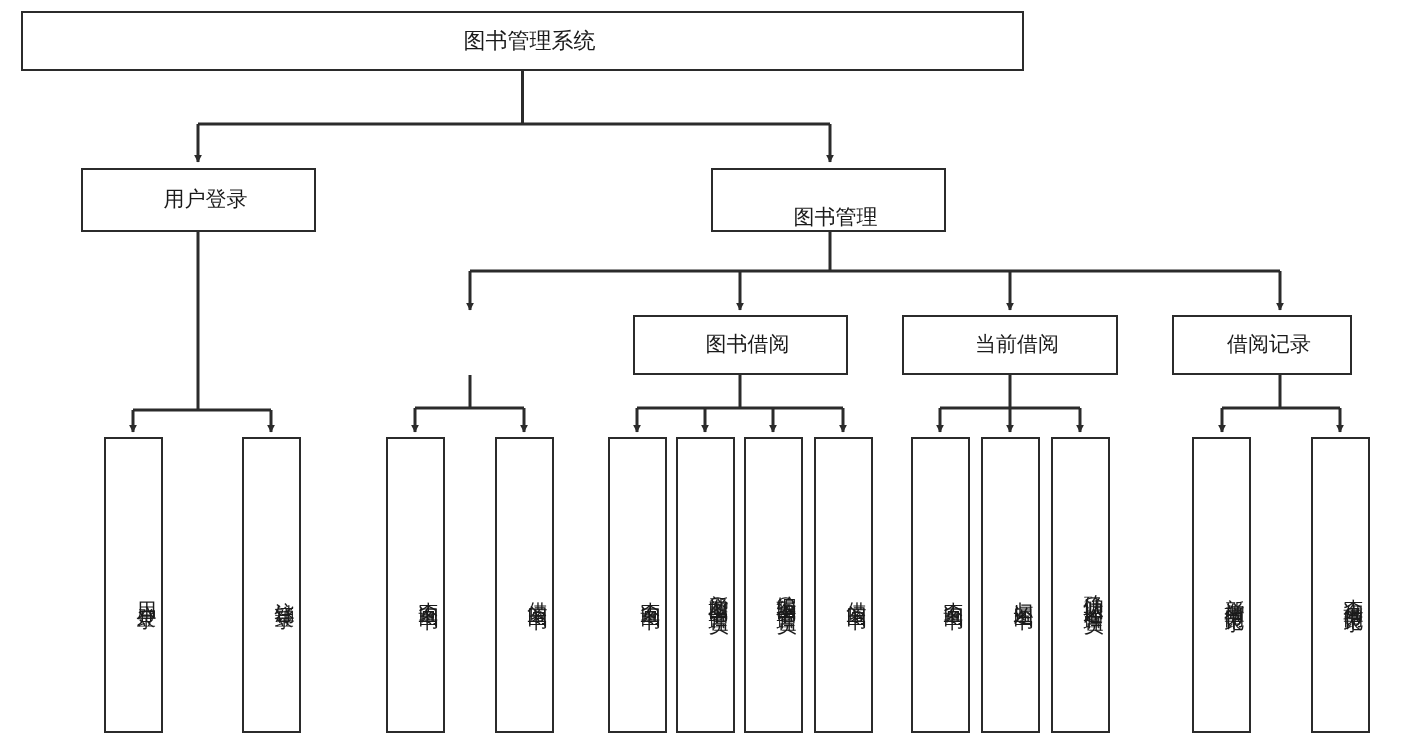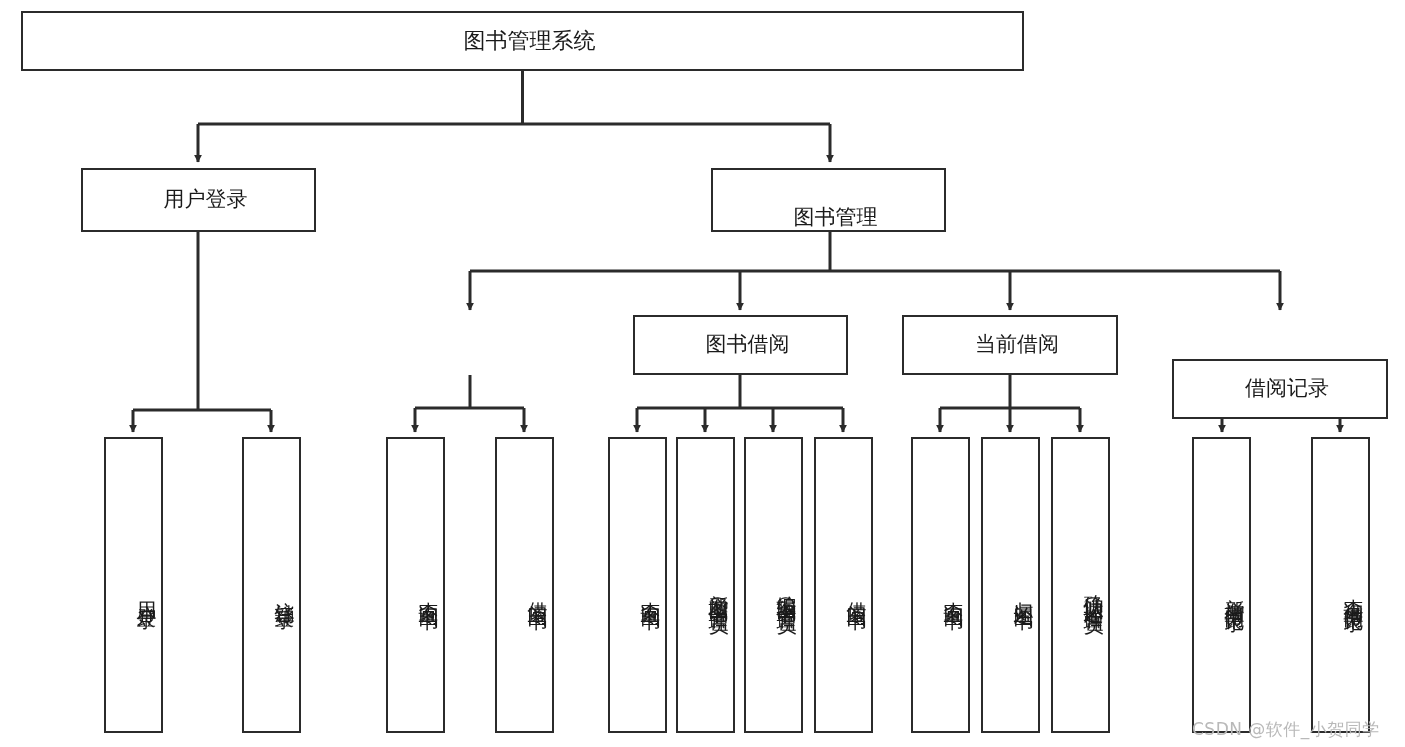--- a/index.html
+++ b/index.html
@@ -134,21 +134,21 @@
   <div class="node h" style="left:711px; top:168px; width:235px; height:64px;align-items:flex-end;">
     <span>图书管理</span>
   </div>
 
   <div class="node h" style="left:902px; top:315px; width:216px; height:60px;">
     <span>当前借阅</span>
   </div>
   <div class="node h" style="left:633px; top:315px; width:215px; height:60px;">
     <span>图书借阅</span>
   </div>
-  <div class="node h" style="left:1172px; top:315px; width:216px; height:60px;margin-top:44px;">
+  <div class="node h" style="left:1172px; top:315px; width:180px; height:60px;">
     <span>借阅记录</span>
   </div>
 
   <div class="node v" style="left:104px; top:437px; width:59px; height:296px;">
     <span class="vtext">用户登录</span>
   </div>
   <div class="node v" style="left:242px; top:437px; width:59px; height:296px;">
     <span class="vtext">注销登录</span>
   </div>
 
@@ -182,15 +182,14 @@
     <span class="vtext">确认归还（管理员）</span>
   </div>
 
   <div class="node v" style="left:1192px; top:437px; width:59px; height:296px;">
     <span class="vtext">新增借阅记录</span>
   </div>
   <div class="node v" style="left:1311px; top:437px; width:59px; height:296px;">
     <span class="vtext">查询借阅记录</span>
   </div>
 
-  <div class="watermark">CSDN @软件_小贺同学</div>
 
 </div>
 
 </body></html>

